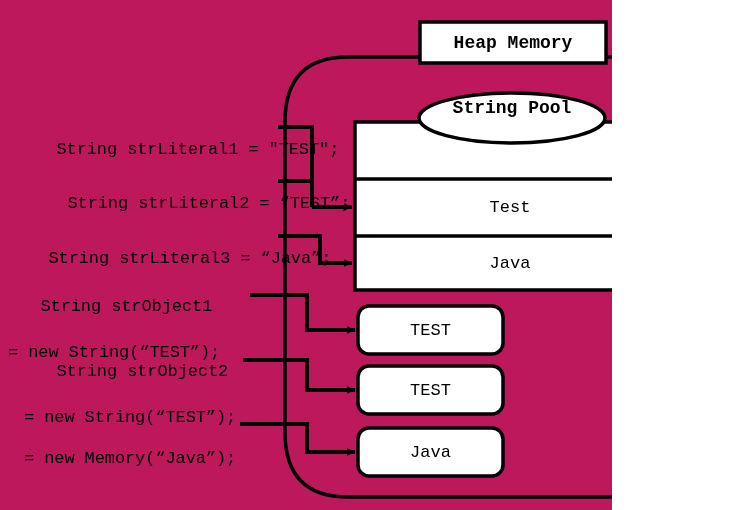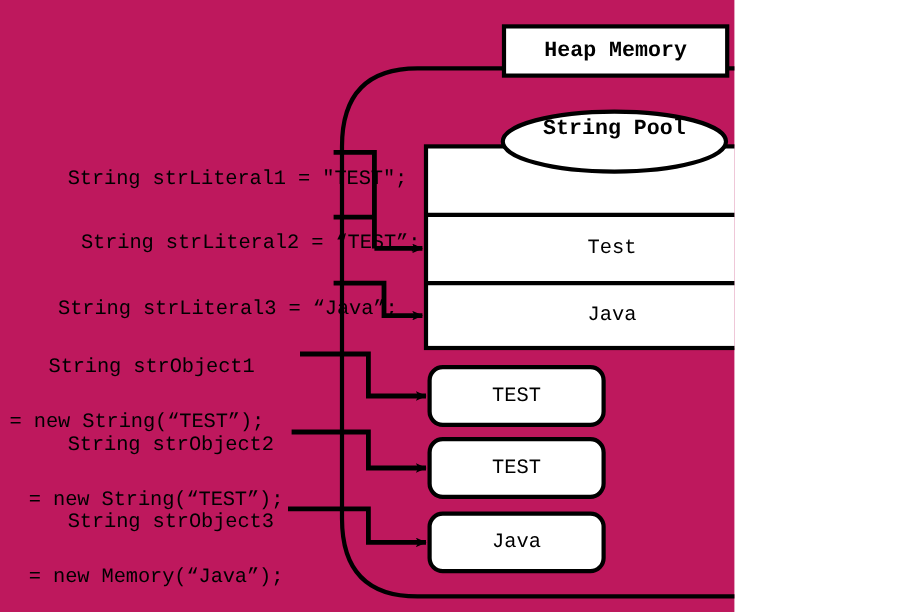--- a/index.html
+++ b/index.html
@@ -122,17 +122,16 @@
     <span>String strObject1</span>
     <span class="cont">= new String(“TEST”);</span>
   </div>
 
   <div class="decl" style="left:16px; top:337px;">
     <span>String strObject2</span>
     <span class="cont">= new String(“TEST”);</span>
   </div>
 
   <div class="decl" style="left:16px; top:401px;">
-    <span>String strObject3</span>
     <span class="cont">= new Memory(“Java”);</span>
   </div>
 
 </div>
 
 </body></html>

